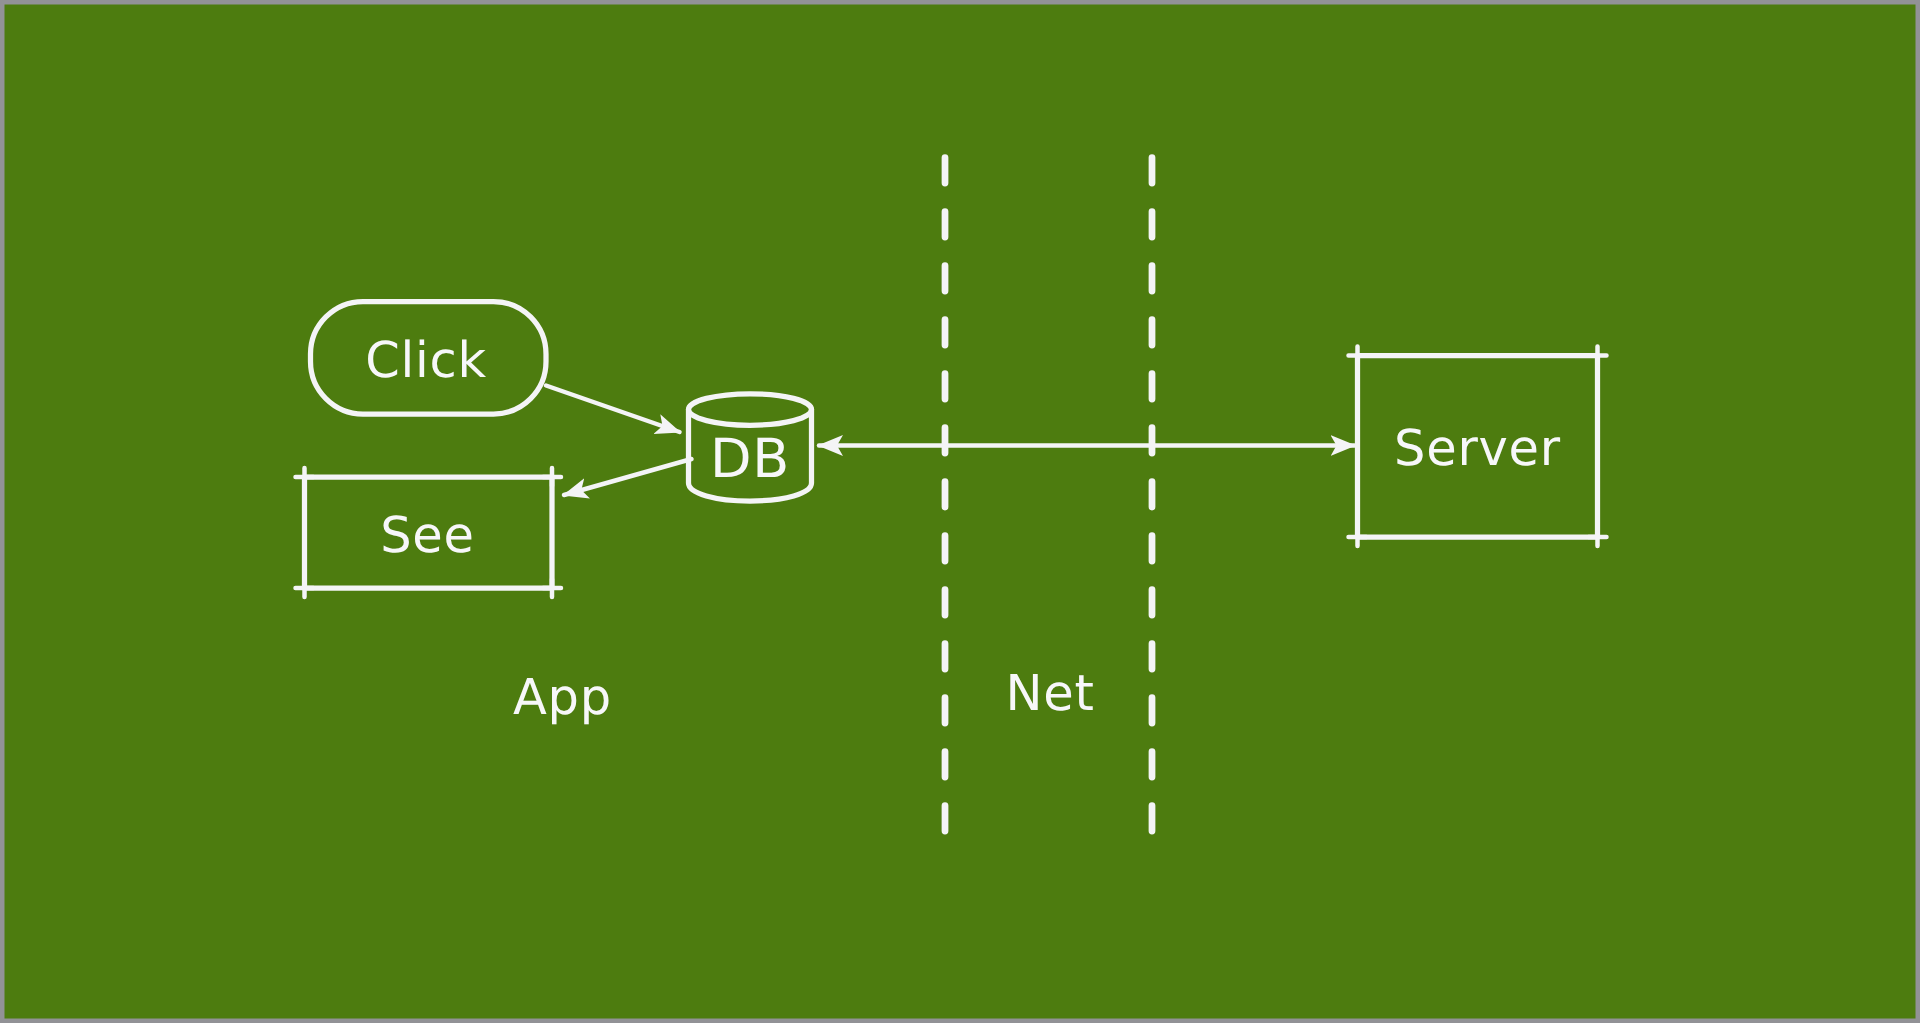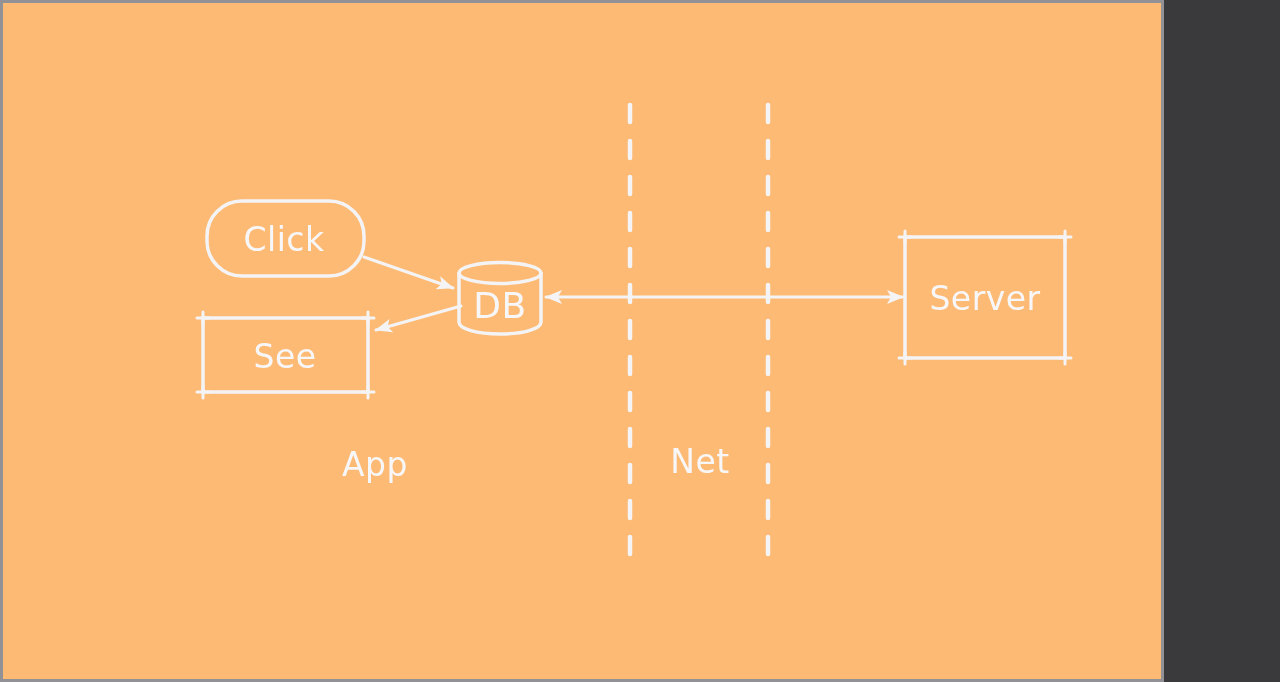--- a/index.html
+++ b/index.html
@@ -3,23 +3,23 @@
 <meta charset="utf-8">
 <style>
   html, body { margin: 0; padding: 0; }
   body {
     width: 1280px; height: 682px;
     background: #3a3a3d;
     font-family: "DejaVu Sans", sans-serif;
   }
   .frame {
     box-sizing: border-box;
-    width: 1164px; height: 682px;
+    width: 1280px; height: 682px;
     border: 3px solid #929296;
-    background: #fdba74;
+    background: #4d7c0f;
     overflow: hidden;
   }
   svg text {
     font-family: "DejaVu Sans", sans-serif;
     fill: #f7f7f9;
     letter-spacing: 0.5px;
   }
   .node-label   { font-size: 33px; }
   .db-label     { font-size: 36px; }
   .zone-label   { font-size: 33px; }

